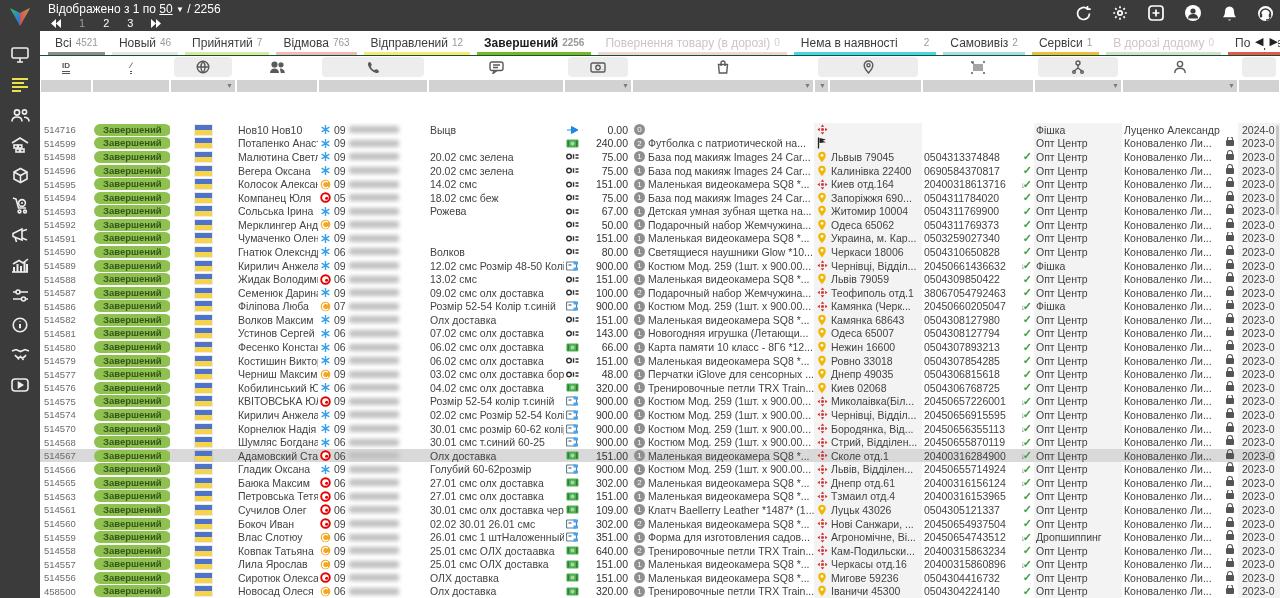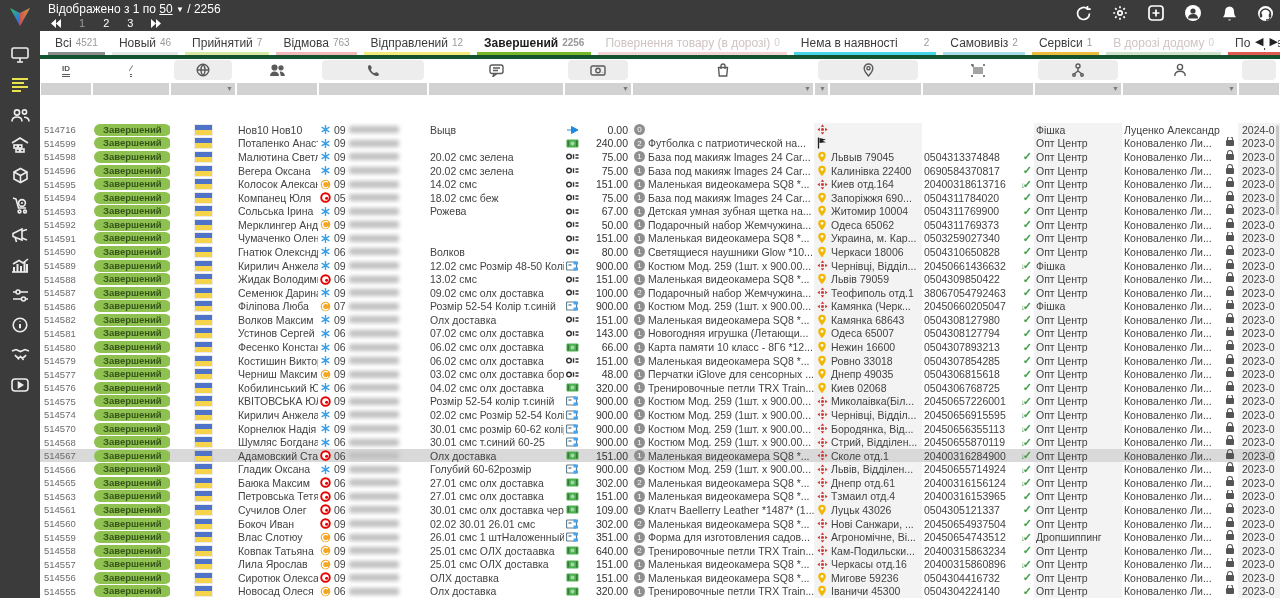--- a/index.html
+++ b/index.html
@@ -30,21 +30,21 @@
   .tab{margin-right:7px;padding:3px 7px 1px;border-bottom:3px solid transparent;white-space:nowrap;
        font-size:12px;color:#3c3c3c;cursor:pointer;display:flex;align-items:center;gap:4px;}
   .tab .tc{font-size:10px;color:#999;}
   .tab.active{font-weight:bold;color:#1d1d1d;}
   .tab.faded{color:#cfc3c3;}
   .tab.faded .tc{color:#d8cece;}
   .tabarrows{position:absolute;right:2px;top:4px;display:flex;gap:6px;font-size:11px;color:#222;background:#fff;padding-left:4px;}
   .tabarrows span{cursor:pointer;}
   
   .ghead,.gfilter,.grow{display:grid;grid-template-columns:52px 78px 66px 82px 110px 136px 68px 182px 108px 112px 88px 116px 42px;}
-  .ghead{height:22px;border-top:4px solid #14532d;}
+  .ghead{height:22px;border-top:1px solid #14532d;}
   .hc{display:flex;align-items:center;justify-content:center;cursor:pointer;position:relative;}
   .hc .pill{position:absolute;left:4px;right:4px;top:1px;bottom:1px;background:#ededed;border-radius:4px;}
   .hc svg,.hc .idh{position:relative;z-index:1;}
   .hc svg{stroke:#5a5a5a;fill:none;stroke-width:1.4;}
   .idh{font-size:8px;font-weight:bold;color:#555;border-bottom:3px double #555;line-height:9px;padding-bottom:1px;}
   .gfilter{height:15px;}
   .fc{display:flex;align-items:center;padding:1px 1px;gap:2px;}
   .fbox{flex:1;height:12px;background:#d2d2d2;position:relative;cursor:pointer;}
   .fbox.small{flex:0 0 13px;}
   .fbox .fcaret{position:absolute;right:2px;top:2px;font-size:7px;color:#7b7b7b;}
@@ -2340,21 +2340,21 @@
           <span class="chk">✓</span>
         </div>
         <div class="cell c-shade">Опт Центр</div>
         <div class="cell">
           <span>Коноваленко Ли...</span>
           <span class="lock"></span>
         </div>
         <div class="cell c-shade c-date">2023-01</div>
       </div>
       <div class="grow">
-        <div class="cell c-id">514555</div>
+        <div class="cell c-id">458500</div>
         <div class="cell">
           <span class="stpill">Завершений</span>
         </div>
         <div class="cell c-flag">
           <span class="uaflag">
             <span class="b" style="display:block"></span>
             <span class="y" style="display:block"></span>
           </span>
         </div>
         <div class="cell">Новосад Олеся</div>

